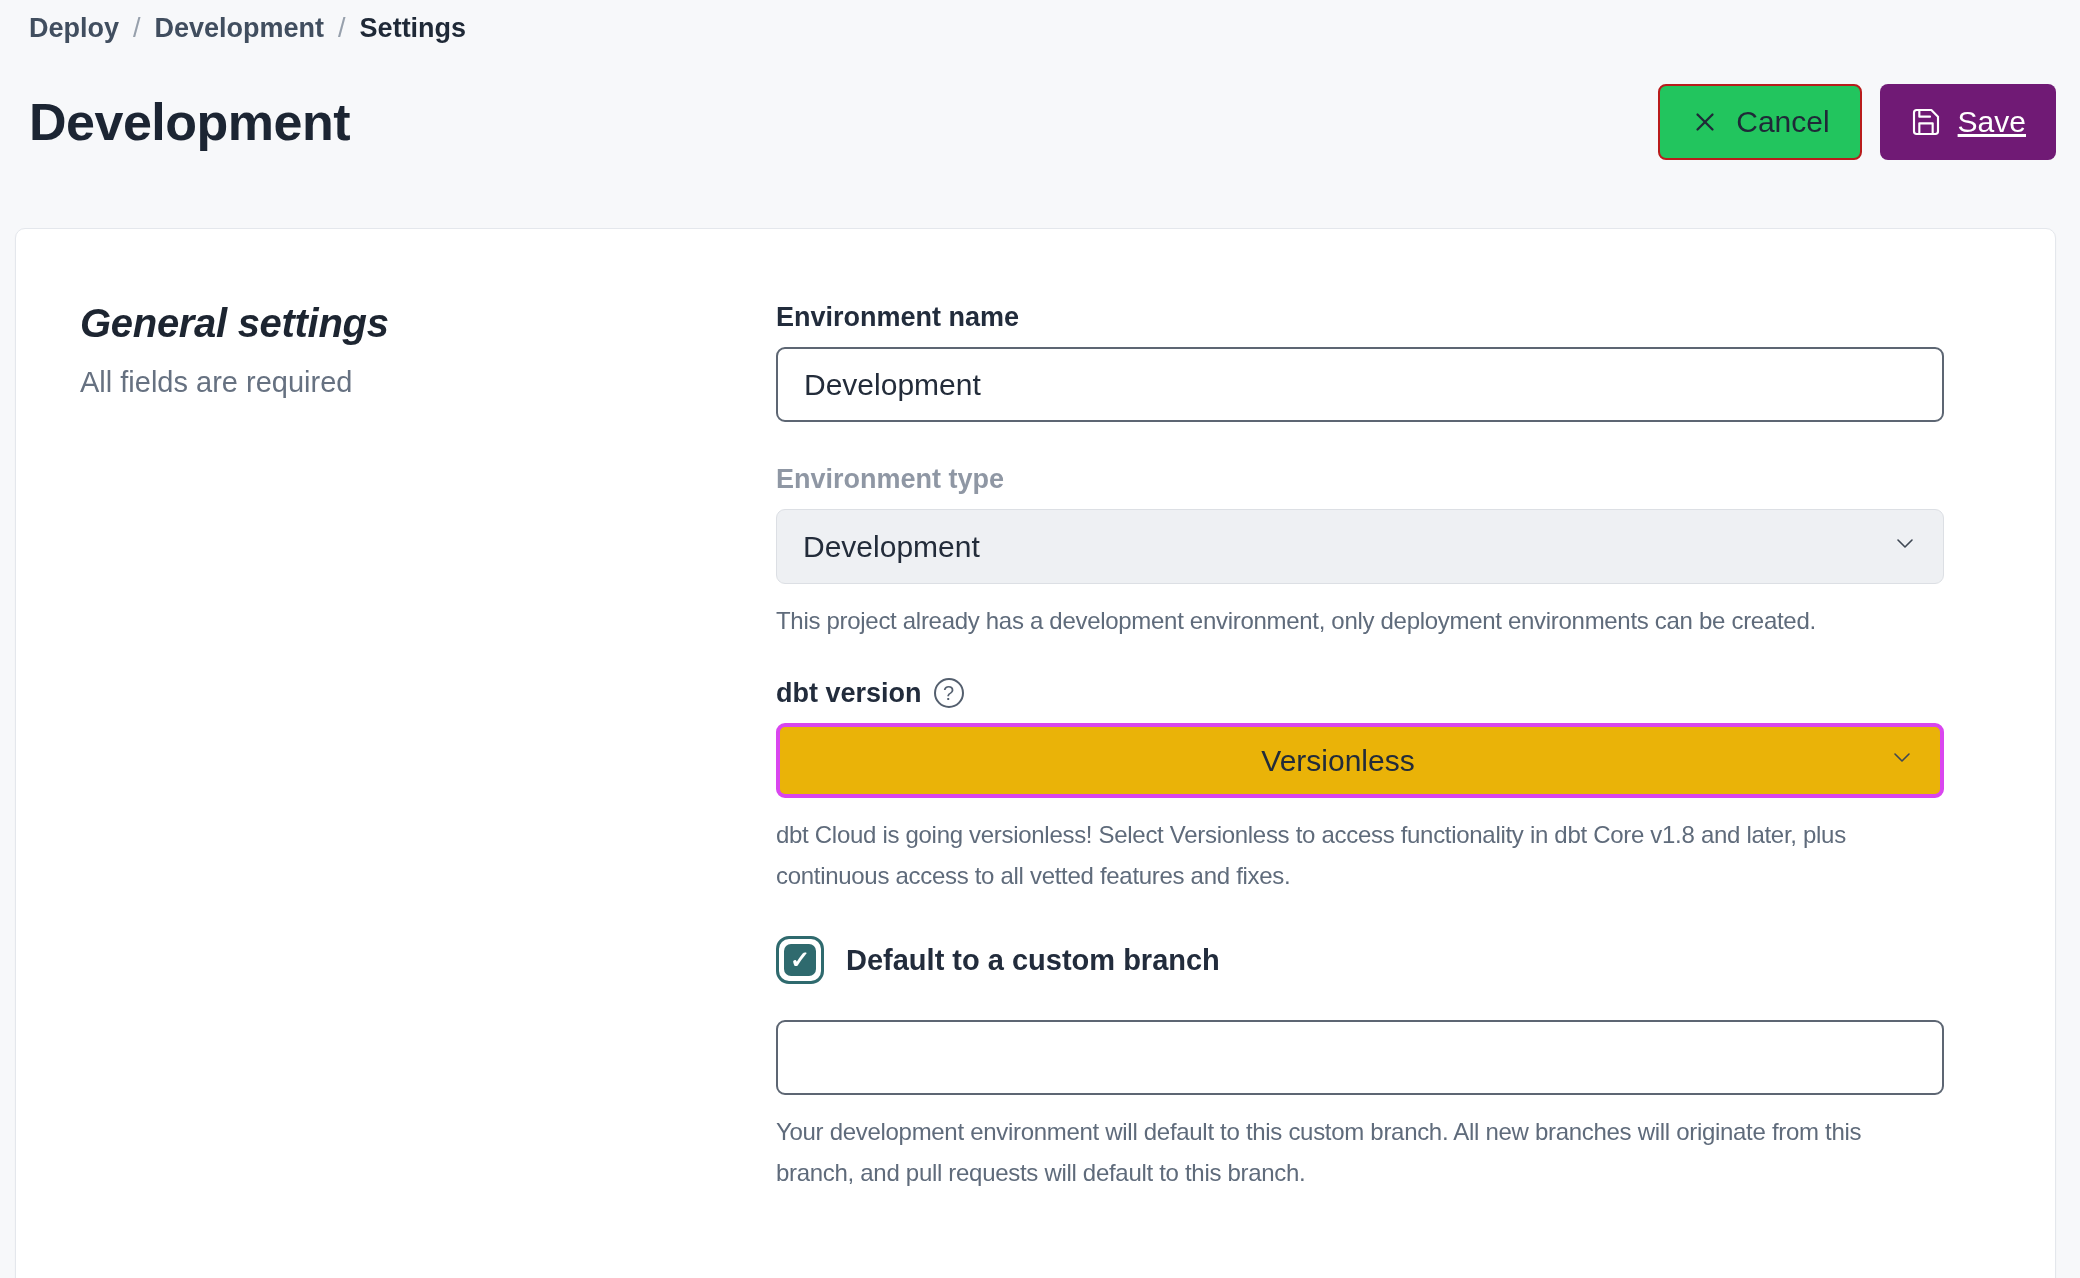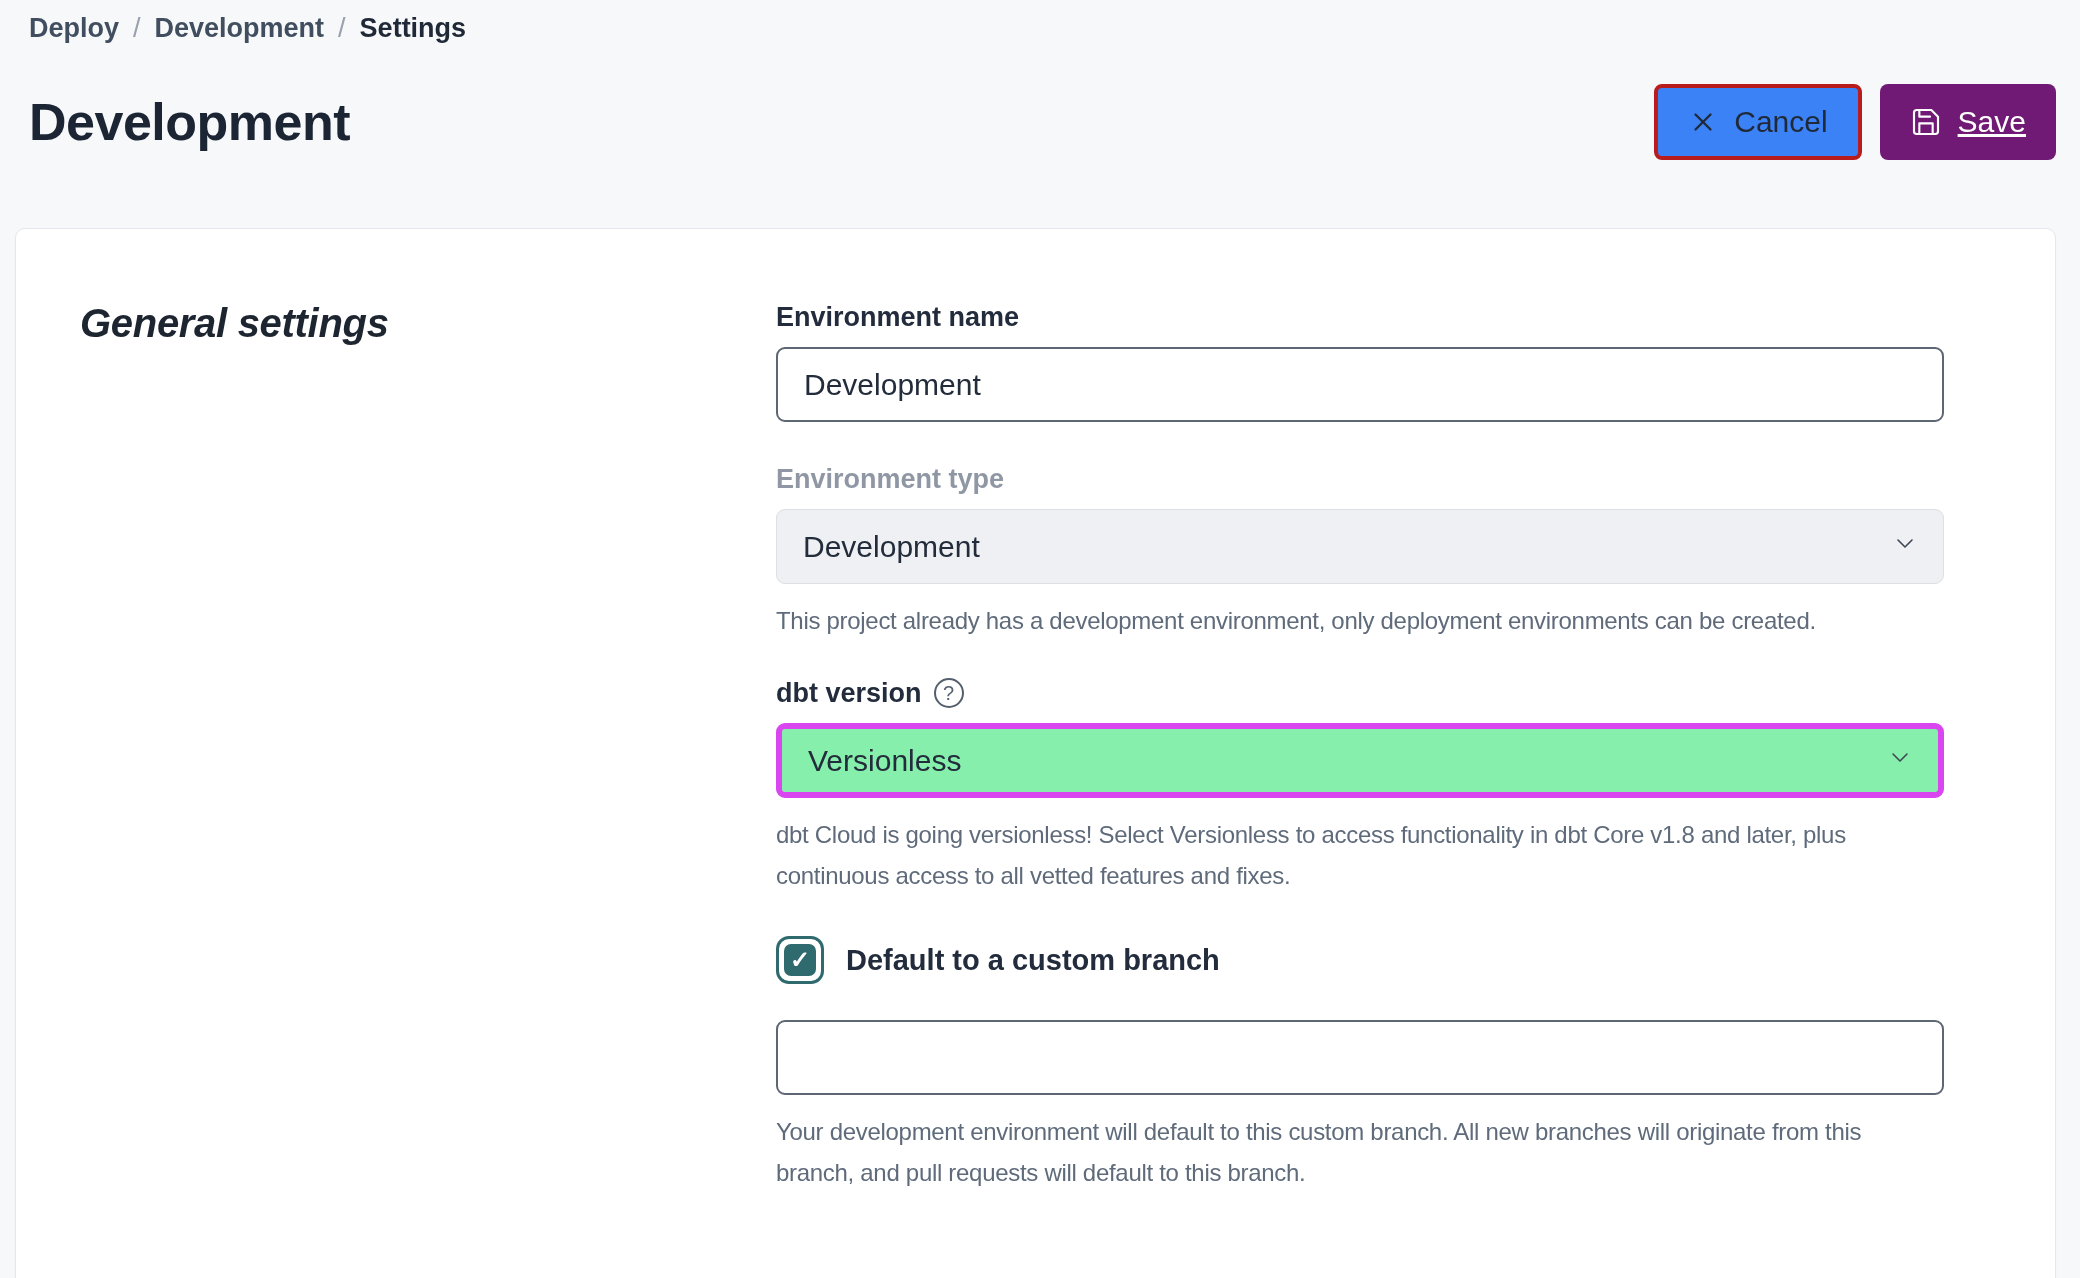--- a/index.html
+++ b/index.html
@@ -29,22 +29,22 @@
   }
   .actions { display: flex; gap: 18px; }
   .btn {
     display: flex; align-items: center; gap: 16px;
     height: 76px; padding: 0 30px;
     border-radius: 8px; font-size: 30px; cursor: pointer;
     border: none;
     font-family: "Liberation Sans", sans-serif;
   }
   .btn-cancel {
-    background: #3b82f6; color: #1f2937;
-    border: 4px solid #b91c1c;
+    background: #22c55e; color: #1f2937;
+    border: 2px solid #b91c1c;
   }
   .btn-save {
     background: #701a75; color: #ffffff; text-decoration: underline;
   }
   .btn svg { display: block; }
 
   
   .card {
     margin: 68px 24px 0 15px;
     background: #ffffff;
@@ -82,21 +82,21 @@
   }
   .select {
     position: relative;
     width: 100%; height: 75px;
     border-radius: 9px;
     display: flex; align-items: center;
     padding: 0 70px 0 26px;
     font-size: 30px; color: #232c3a;
     cursor: pointer;
   }
-  .select.enabled { border: 6px solid #d946ef; background: #86efac; }
+  .select.enabled { border: 4px solid #d946ef; background: #eab308; justify-content: center; }
   .select.disabled { border: 1px solid #dcdfe4; background: #eef0f3; cursor: default; }
   .select .chevron { position: absolute; right: 24px; top: 50%; transform: translateY(-50%); }
   .help-text {
     margin-top: 16px;
     font-size: 24px; line-height: 41px; color: #5f6b7b;
     letter-spacing: -0.3px;
   }
   .help-icon {
     width: 30px; height: 30px;
     border: 2px solid #545f6e; border-radius: 50%;
@@ -160,20 +160,21 @@
         </span>
         <span>Save</span>
       </button>
     </div>
   </div>
 </div>
 
 <div class="card">
   <div class="card-left">
     <h2 class="section-title">General settings</h2>
+    <p class="section-subtitle">All fields are required</p>
   </div>
 
   <div class="card-form">
 
     <div class="form-group">
       <div class="field-label">Environment name</div>
       <input class="text-input" type="text" value="Development" style="">
     </div>
 
     <div class="form-group mt-form-1">

